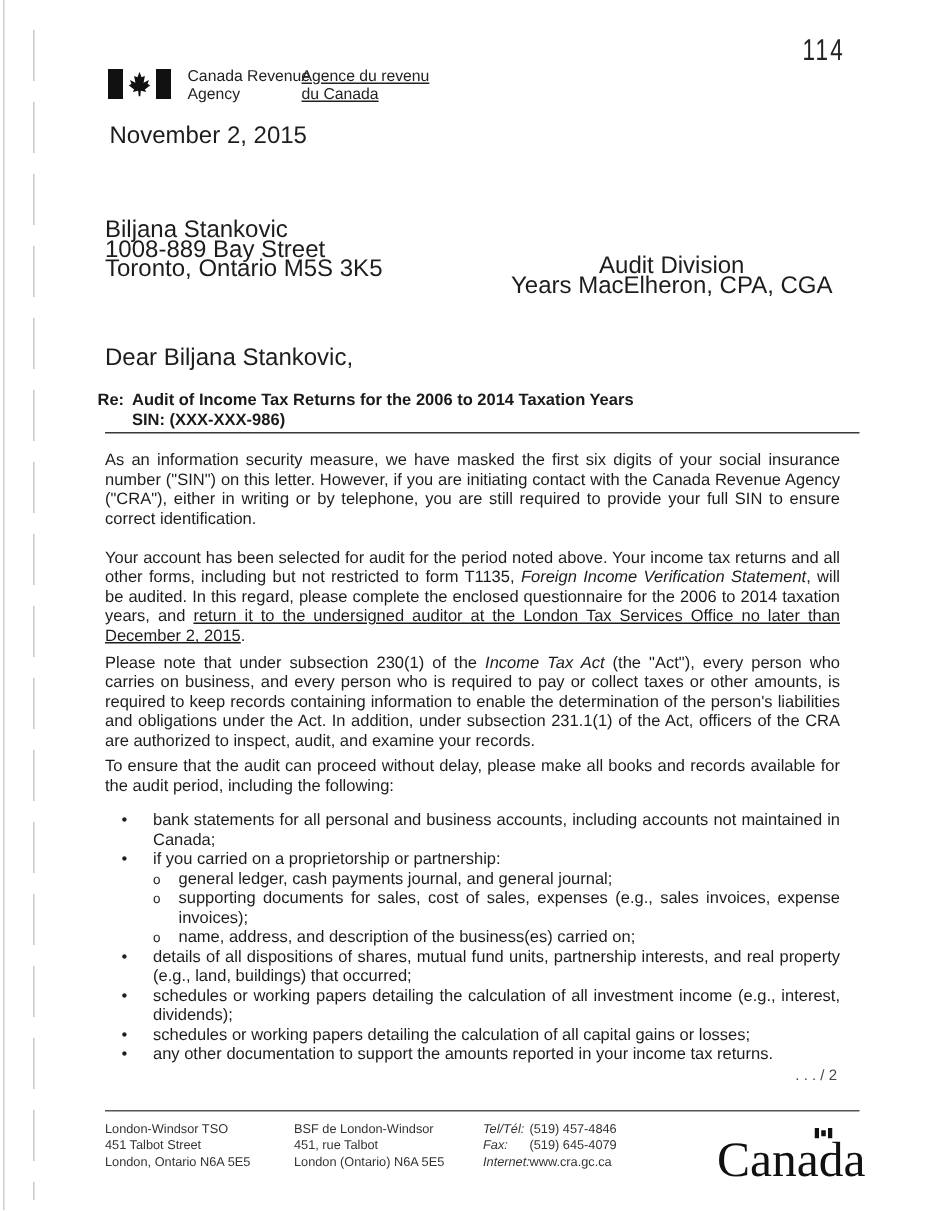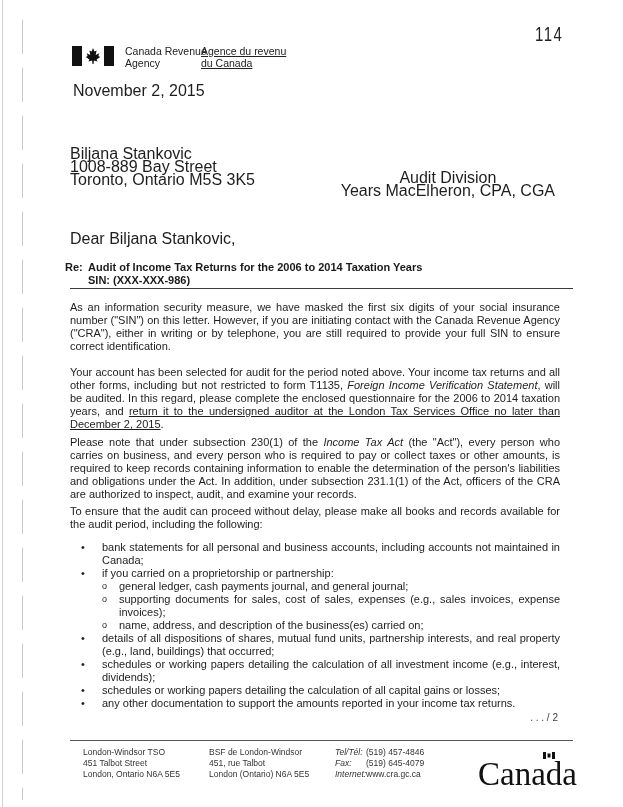--- a/index.html
+++ b/index.html
@@ -21,21 +21,21 @@
   .t { font-size: 16px; line-height: 13px; color: #1d1d1d; }
   .para { left: 65px; width: 490px; font-size: 11px; line-height: 13px; text-align: justify; color: #1d1d1d; }
   .re { left: 65px; top: 261px; font-size: 11px; line-height: 13px; font-weight: bold; color: #1a1a1a; }
   .re .lbl { display: inline-block; width: 23px; }
   .rule { height: 1px; background: #3a3a3a; }
   .li { position: relative; padding-left: 32px; }
   .li .dot { position: absolute; left: 11px; top: 0; }
   .sub { position: relative; padding-left: 49px; }
   .sub .circ { position: absolute; left: 32px; top: 0; font-size: 9px; }
   .u { text-decoration: underline; }
-  .footer { font-size: 8.5px; line-height: 11px; color: #333; margin-left: 13px; }
+  .footer { font-size: 8.5px; line-height: 11px; color: #333; }
   .wordmark { left: 478px; top: 756px; font-family: "Liberation Serif", serif; font-size: 33px; color: #111; }
   .wm-flag { left: 543px; top: 752px; width: 12px; height: 7px; }
 </style>
 </head>
 <body>
 
 <div class="abs scan-edge"></div>
 <div class="abs dash-line"></div>
 
 <div class="abs page-num">114</div>

